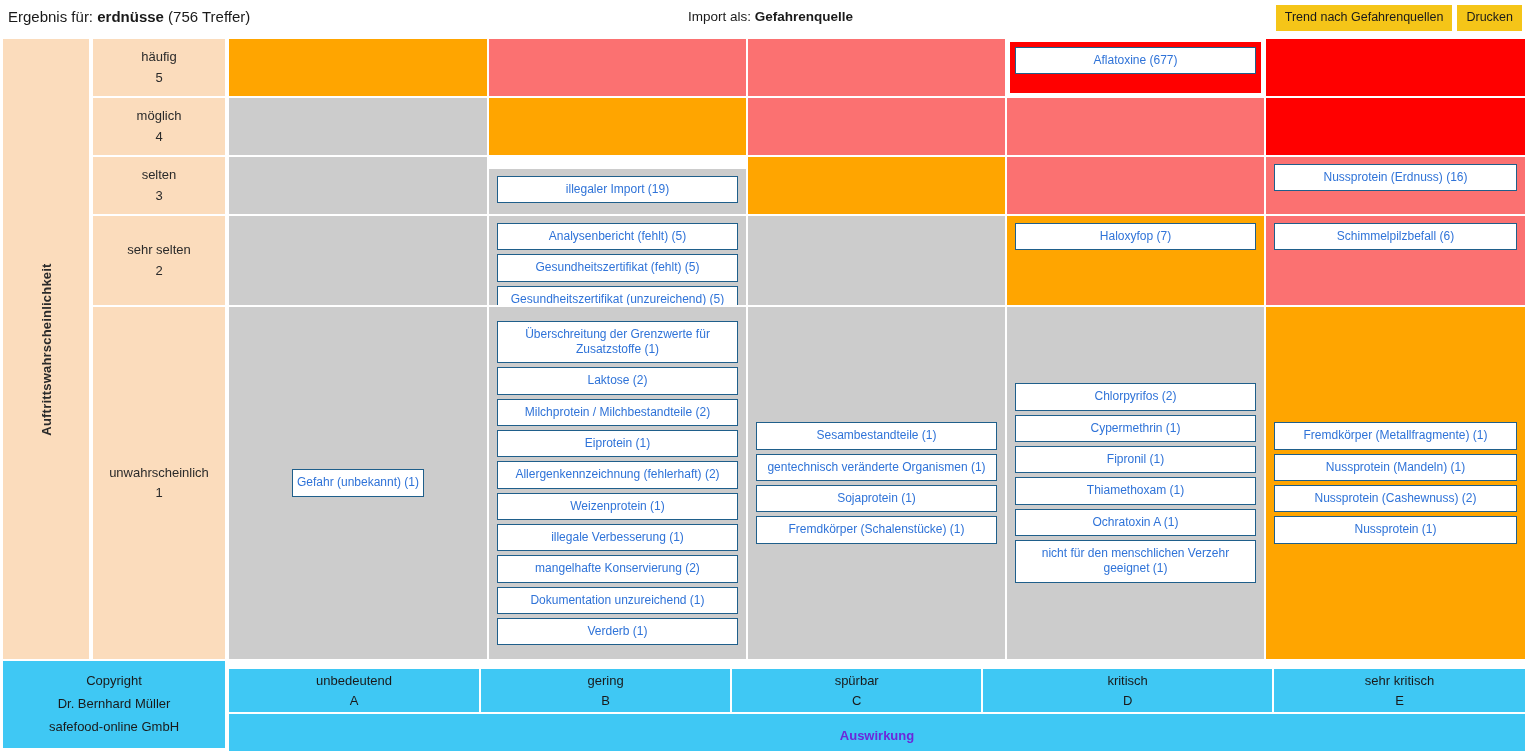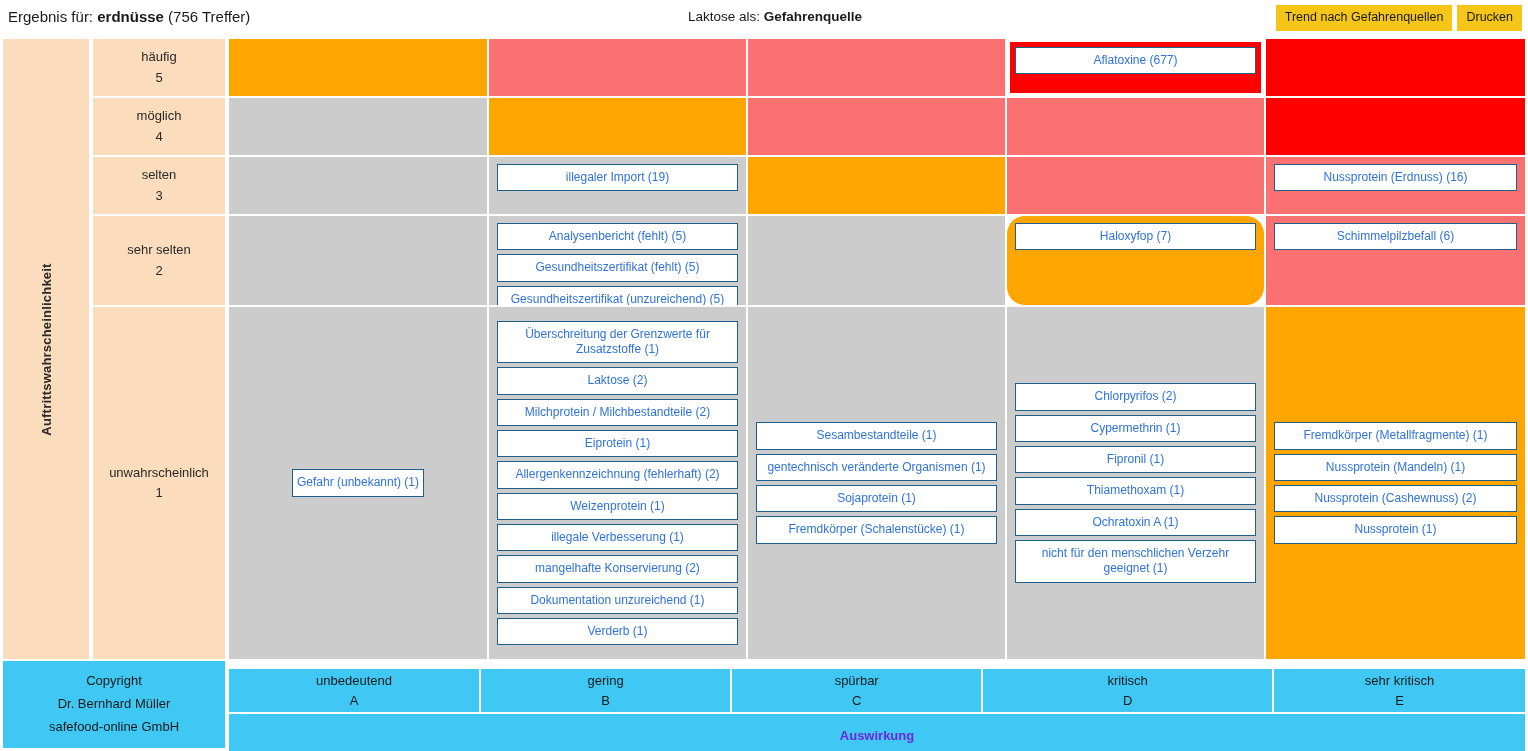--- a/index.html
+++ b/index.html
@@ -144,21 +144,21 @@
 </head>
 <body>
 
 <div id="header">
   <div id="header-title">
     <span>Ergebnis für:</span>
     <b>erdnüsse</b>
     <span>(756 Treffer)</span>
   </div>
   <div id="header-output">
-    <span>Laktose als:</span>
+    <span>Import als:</span>
     <b>Gefahrenquelle</b>
   </div>
   <div id="header-buttons">
     <button class="hbtn">Trend nach Gefahrenquellen</button>
     <button class="hbtn">Drucken</button>
   </div>
 </div>
 
 <div id="matrix">
 
@@ -201,38 +201,38 @@
       </div>
       <div class="grid-row" style="height: 59px;">
         <div class="cell" style="width: 260px; background: rgb(204, 204, 204);"></div>
         <div class="cell" style="width: 259px; background: rgb(255, 165, 0);"></div>
         <div class="cell" style="width: 259px; background: rgb(251, 113, 113);"></div>
         <div class="cell" style="width: 259px; background: rgb(251, 113, 113);"></div>
         <div class="cell" style="width: 261px; background: rgb(255, 0, 0);"></div>
       </div>
       <div class="grid-row" style="height: 59px;">
         <div class="cell" style="width: 260px; background: rgb(204, 204, 204);"></div>
-        <div class="cell" style="width: 259px; background: rgb(204, 204, 204);">
+        <div class="cell" style="width: 259px; background: rgb(204, 204, 204); margin-top: 12px;">
           <div class="item">illegaler Import (19)</div>
         </div>
         <div class="cell" style="width: 259px; background: rgb(255, 165, 0);"></div>
         <div class="cell" style="width: 259px; background: rgb(251, 113, 113);"></div>
         <div class="cell" style="width: 261px; background: rgb(251, 113, 113);">
           <div class="item">Nussprotein (Erdnuss) (16)</div>
         </div>
       </div>
       <div class="grid-row" style="height: 91px;">
         <div class="cell" style="width: 260px; background: rgb(204, 204, 204);"></div>
         <div class="cell" style="width: 259px; background: rgb(204, 204, 204);">
           <div class="item">Analysenbericht (fehlt) (5)</div>
           <div class="item">Gesundheitszertifikat (fehlt) (5)</div>
           <div class="item">Gesundheitszertifikat (unzureichend) (5)</div>
         </div>
         <div class="cell" style="width: 259px; background: rgb(204, 204, 204);"></div>
-        <div class="cell" style="width: 259px; background: rgb(255, 165, 0); border-radius: 19px;">
+        <div class="cell" style="width: 259px; background: rgb(255, 165, 0);">
           <div class="item">Haloxyfop (7)</div>
         </div>
         <div class="cell" style="width: 261px; background: rgb(251, 113, 113);">
           <div class="item">Schimmelpilzbefall (6)</div>
         </div>
       </div>
       <div class="grid-row" style="height: 354px;">
         <div class="cell" style="width: 260px; background: rgb(204, 204, 204); justify-content: center; align-items: center;">
           <div class="item">Gefahr (unbekannt) (1)</div>
         </div>

